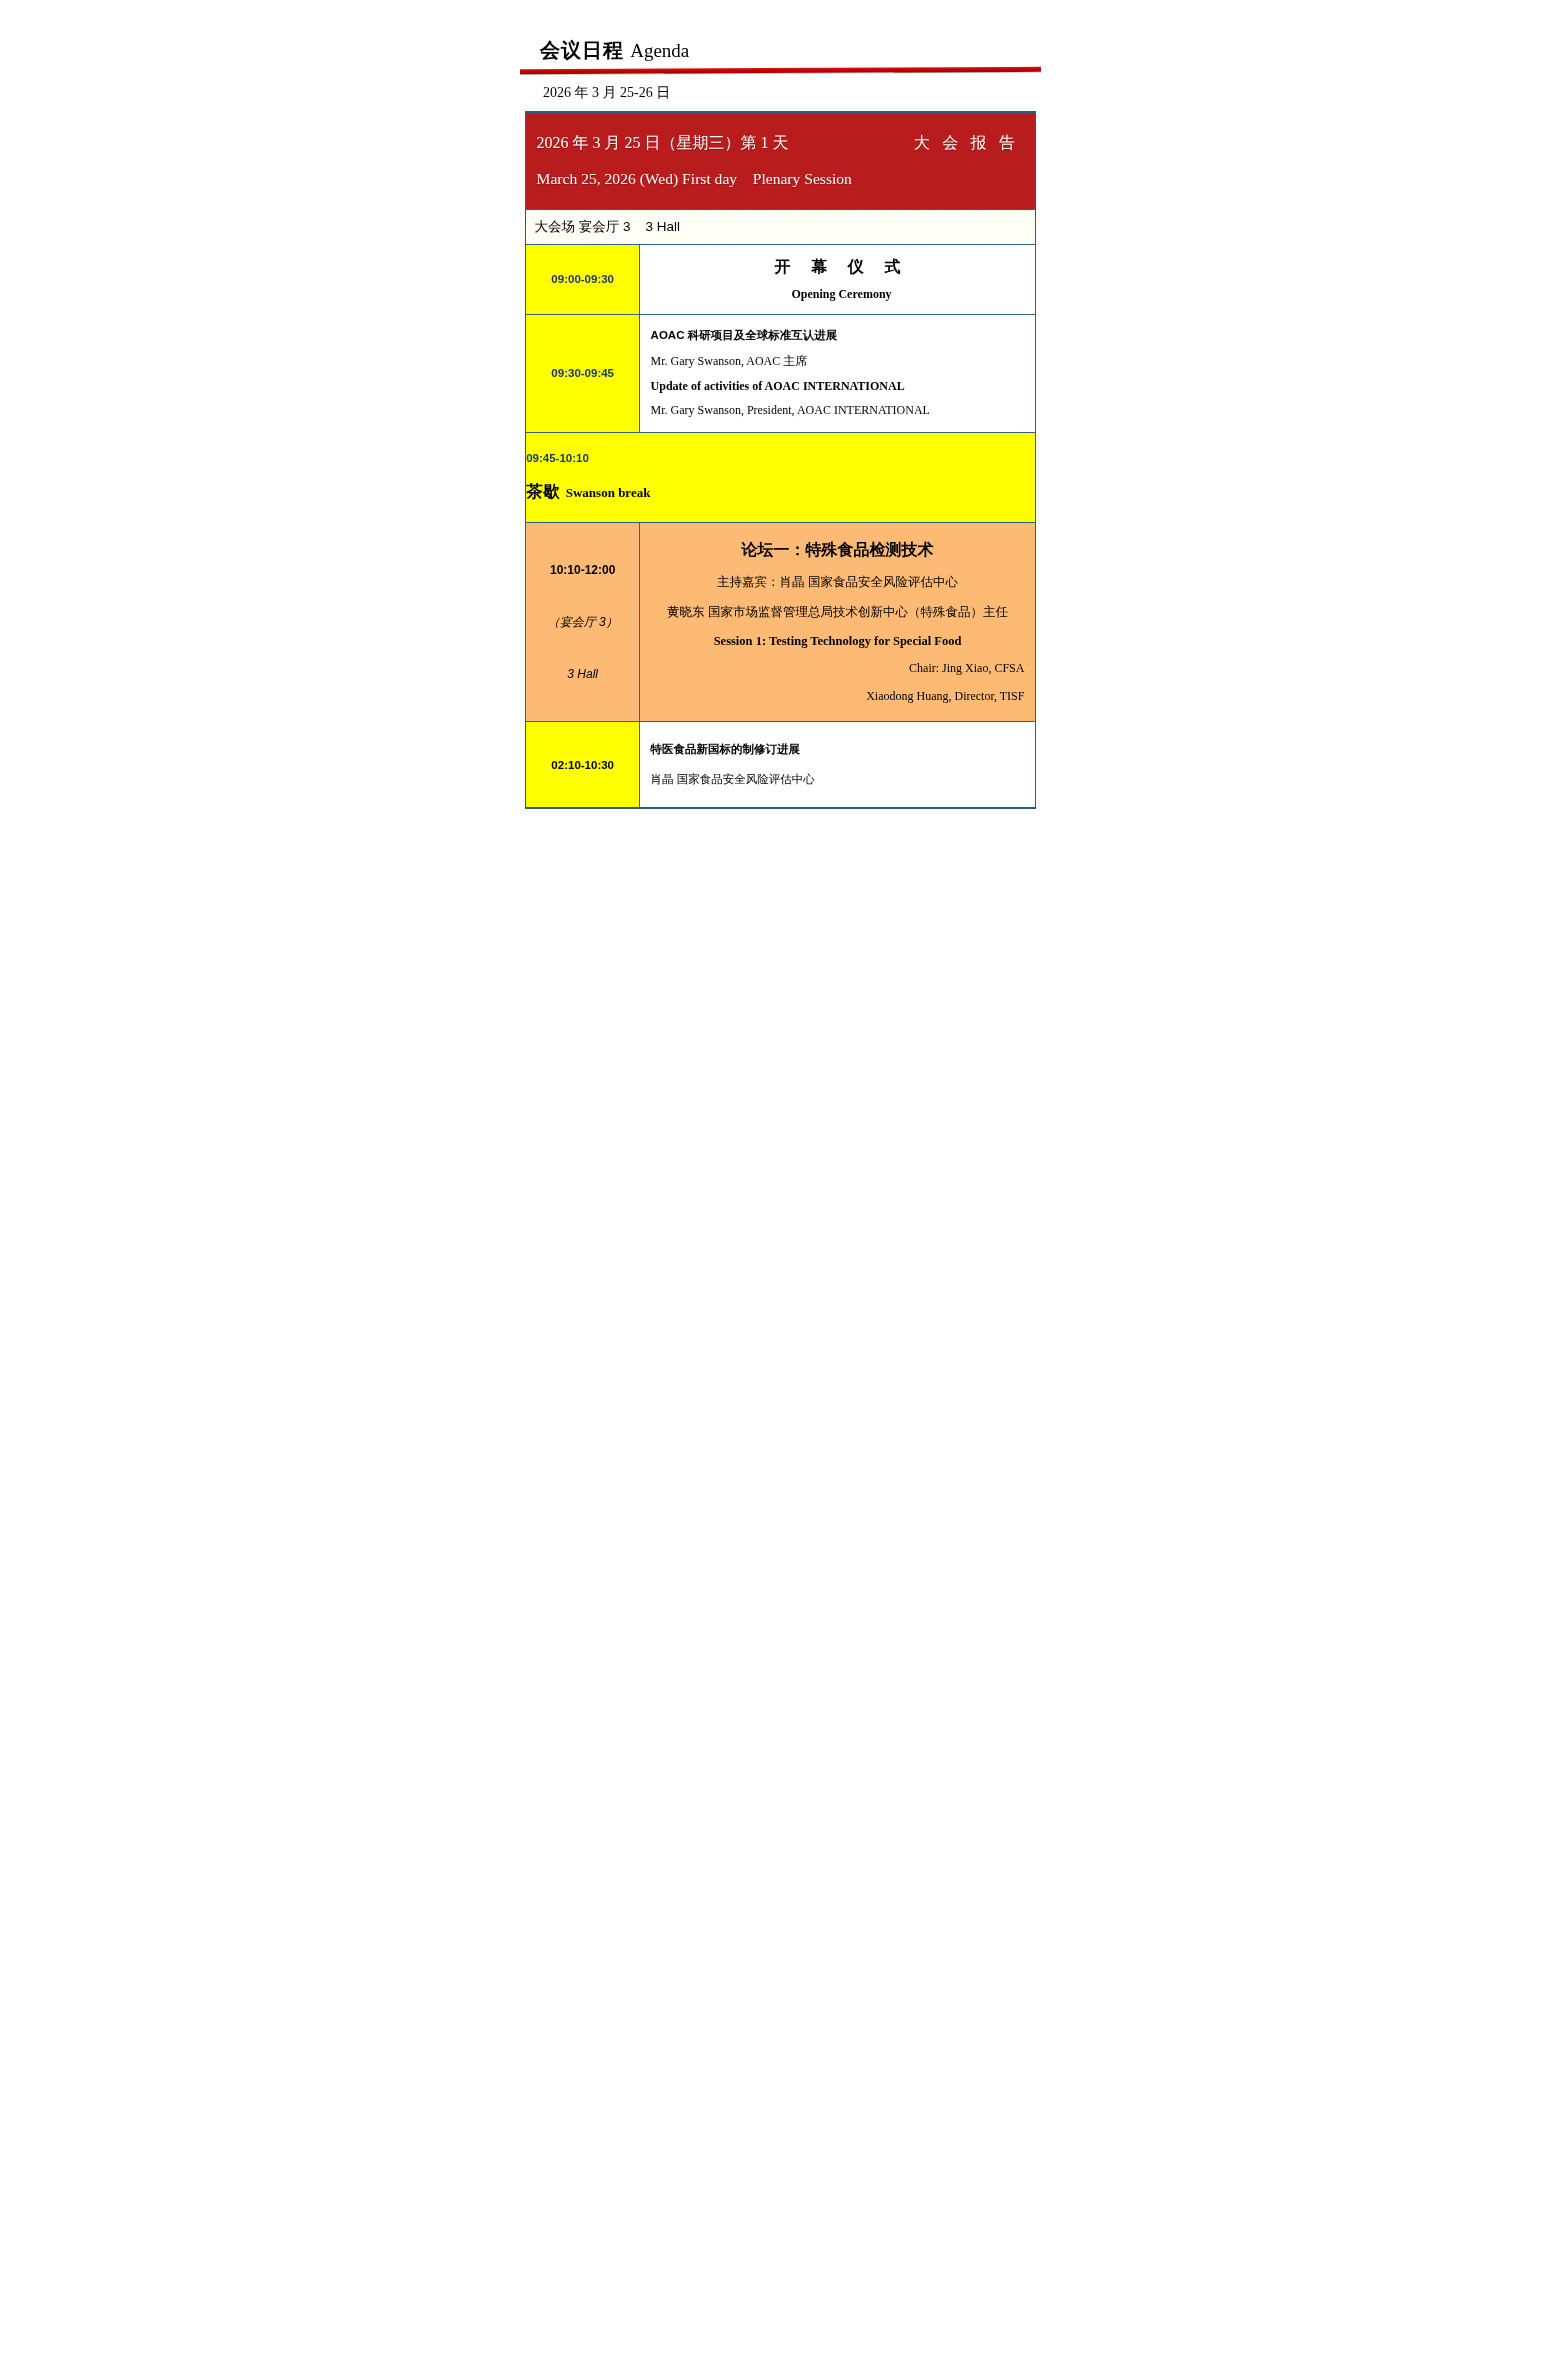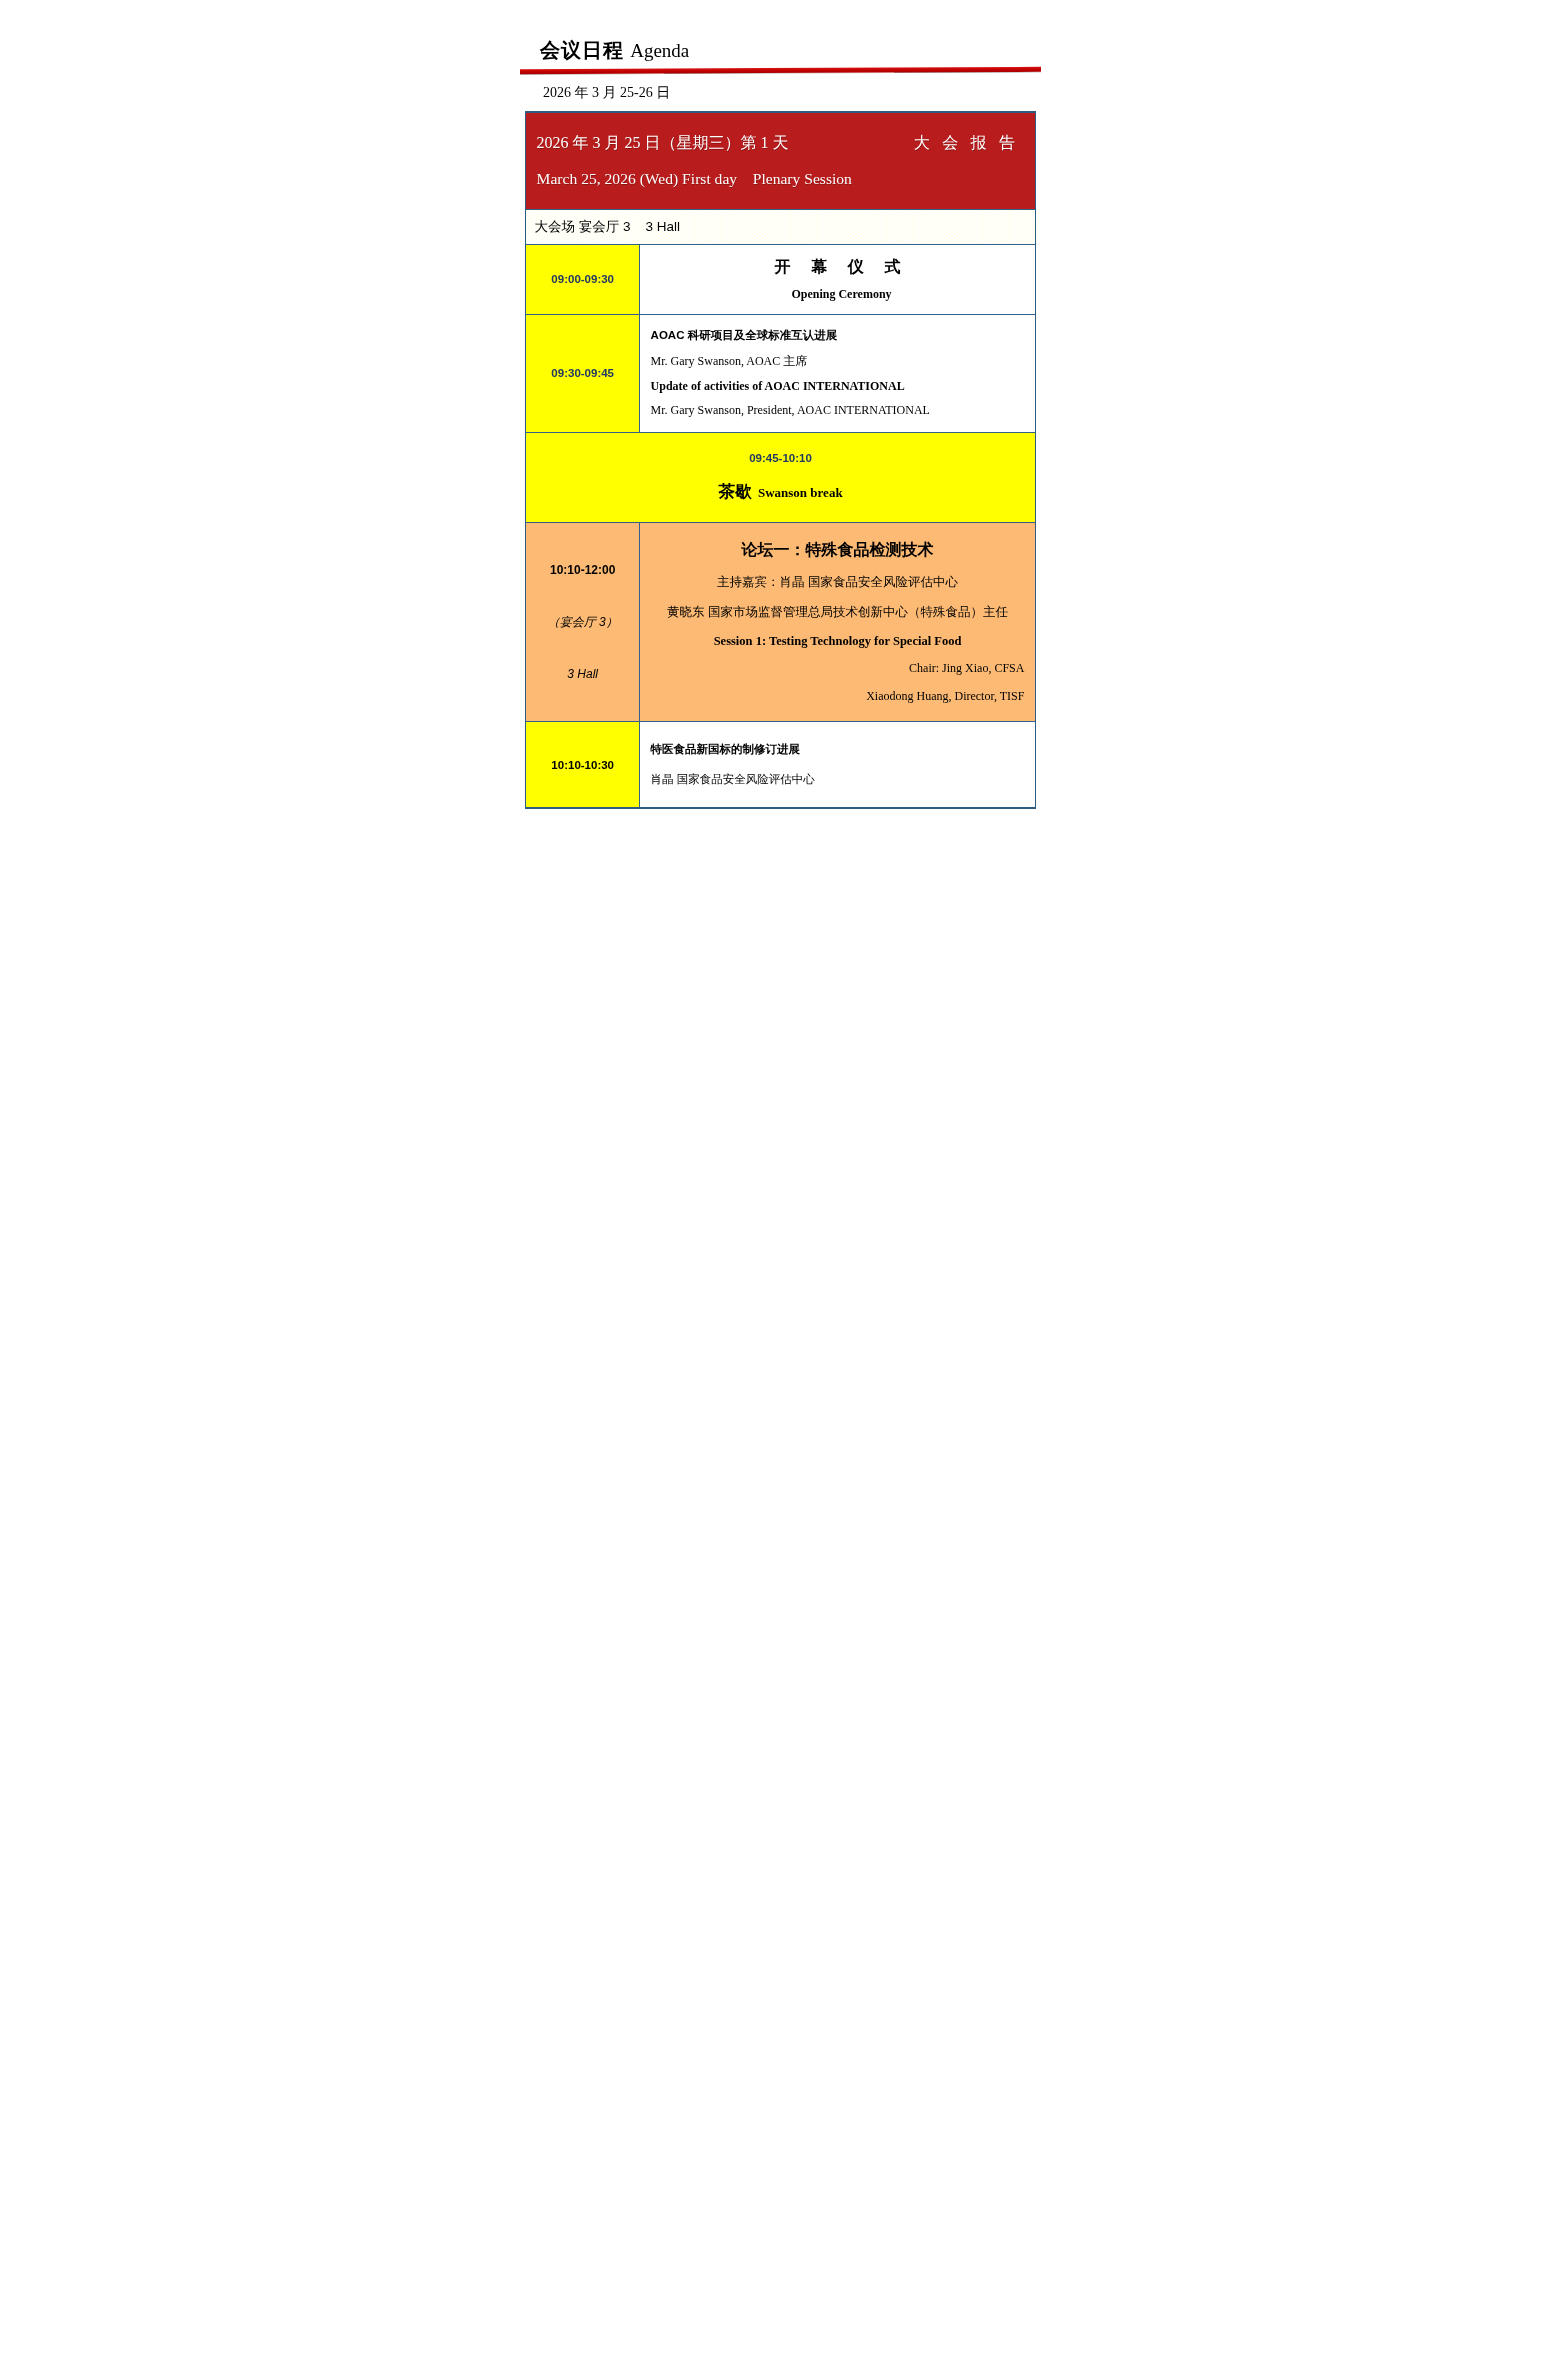--- a/index.html
+++ b/index.html
@@ -94,21 +94,21 @@
 
   
   .row-aoac .content-cell{min-height:117px;}
   .aoac-title{font-family:"Liberation Sans","DejaVu Sans",sans-serif;font-weight:bold;font-size:11.5px;}
   .serif-line{font-size:12px;}
   .serif-bold{font-weight:bold;font-size:12px;}
 
   
   .break-row{
     min-height:83px;
-    display:flex;flex-direction:column;justify-content:space-evenly;align-items:center;
+    display:flex;flex-direction:column;justify-content:space-evenly;align-items:flex-start;
     text-align:center;padding:3.1px 0;
   }
   .break-time{font-family:"Liberation Sans","DejaVu Sans",sans-serif;font-weight:bold;font-size:11.5px;color:#1F3864;}
   .break-label .zh{font-family:"Liberation Sans","DejaVu Sans",sans-serif;font-weight:bold;font-size:16.7px;color:#000;}
   .break-label .en{font-family:"Liberation Serif","DejaVu Serif",serif;font-weight:bold;font-size:13px;color:#000;margin-left:6.2px;}
 
   
   .row-session .content-cell{min-height:198px;}
   .row-session .time-cell{font-weight:normal;}
   .sess-time{font-weight:bold;font-size:12px;}
@@ -188,21 +188,21 @@
         <div class="sans-center" data-bind="table.session1.host_zh">主持嘉宾：肖晶 国家食品安全风险评估中心</div>
         <div class="sans-center" data-bind="table.session1.guest_zh">黄晓东 国家市场监督管理总局技术创新中心（特殊食品）主任</div>
         <div class="session-en" data-bind="table.session1.title_en">Session 1: Testing Technology for Special Food</div>
         <div class="serif-center" data-bind="table.session1.chair_en">Chair: Jing Xiao, CFSA</div>
         <div class="serif-center" data-bind="table.session1.guest_en">Xiaodong Huang, Director, TISF</div>
       </div>
     </div>
 
     <div class="t-row row-talk">
       <div class="time-cell time-black pat-dense">
-        <span data-bind="table.talk1.time">10:10-10:30</span>
+        <span data-bind="table.talk1.time">02:10-10:30</span>
       </div>
       <div class="content-cell bg-white">
         <div class="talk-title" data-bind="table.talk1.title_zh">特医食品新国标的制修订进展</div>
         <div class="talk-speaker" data-bind="table.talk1.speaker_zh">肖晶 国家食品安全风险评估中心</div>
       </div>
     </div>
 
   </div>
 </div>
 

